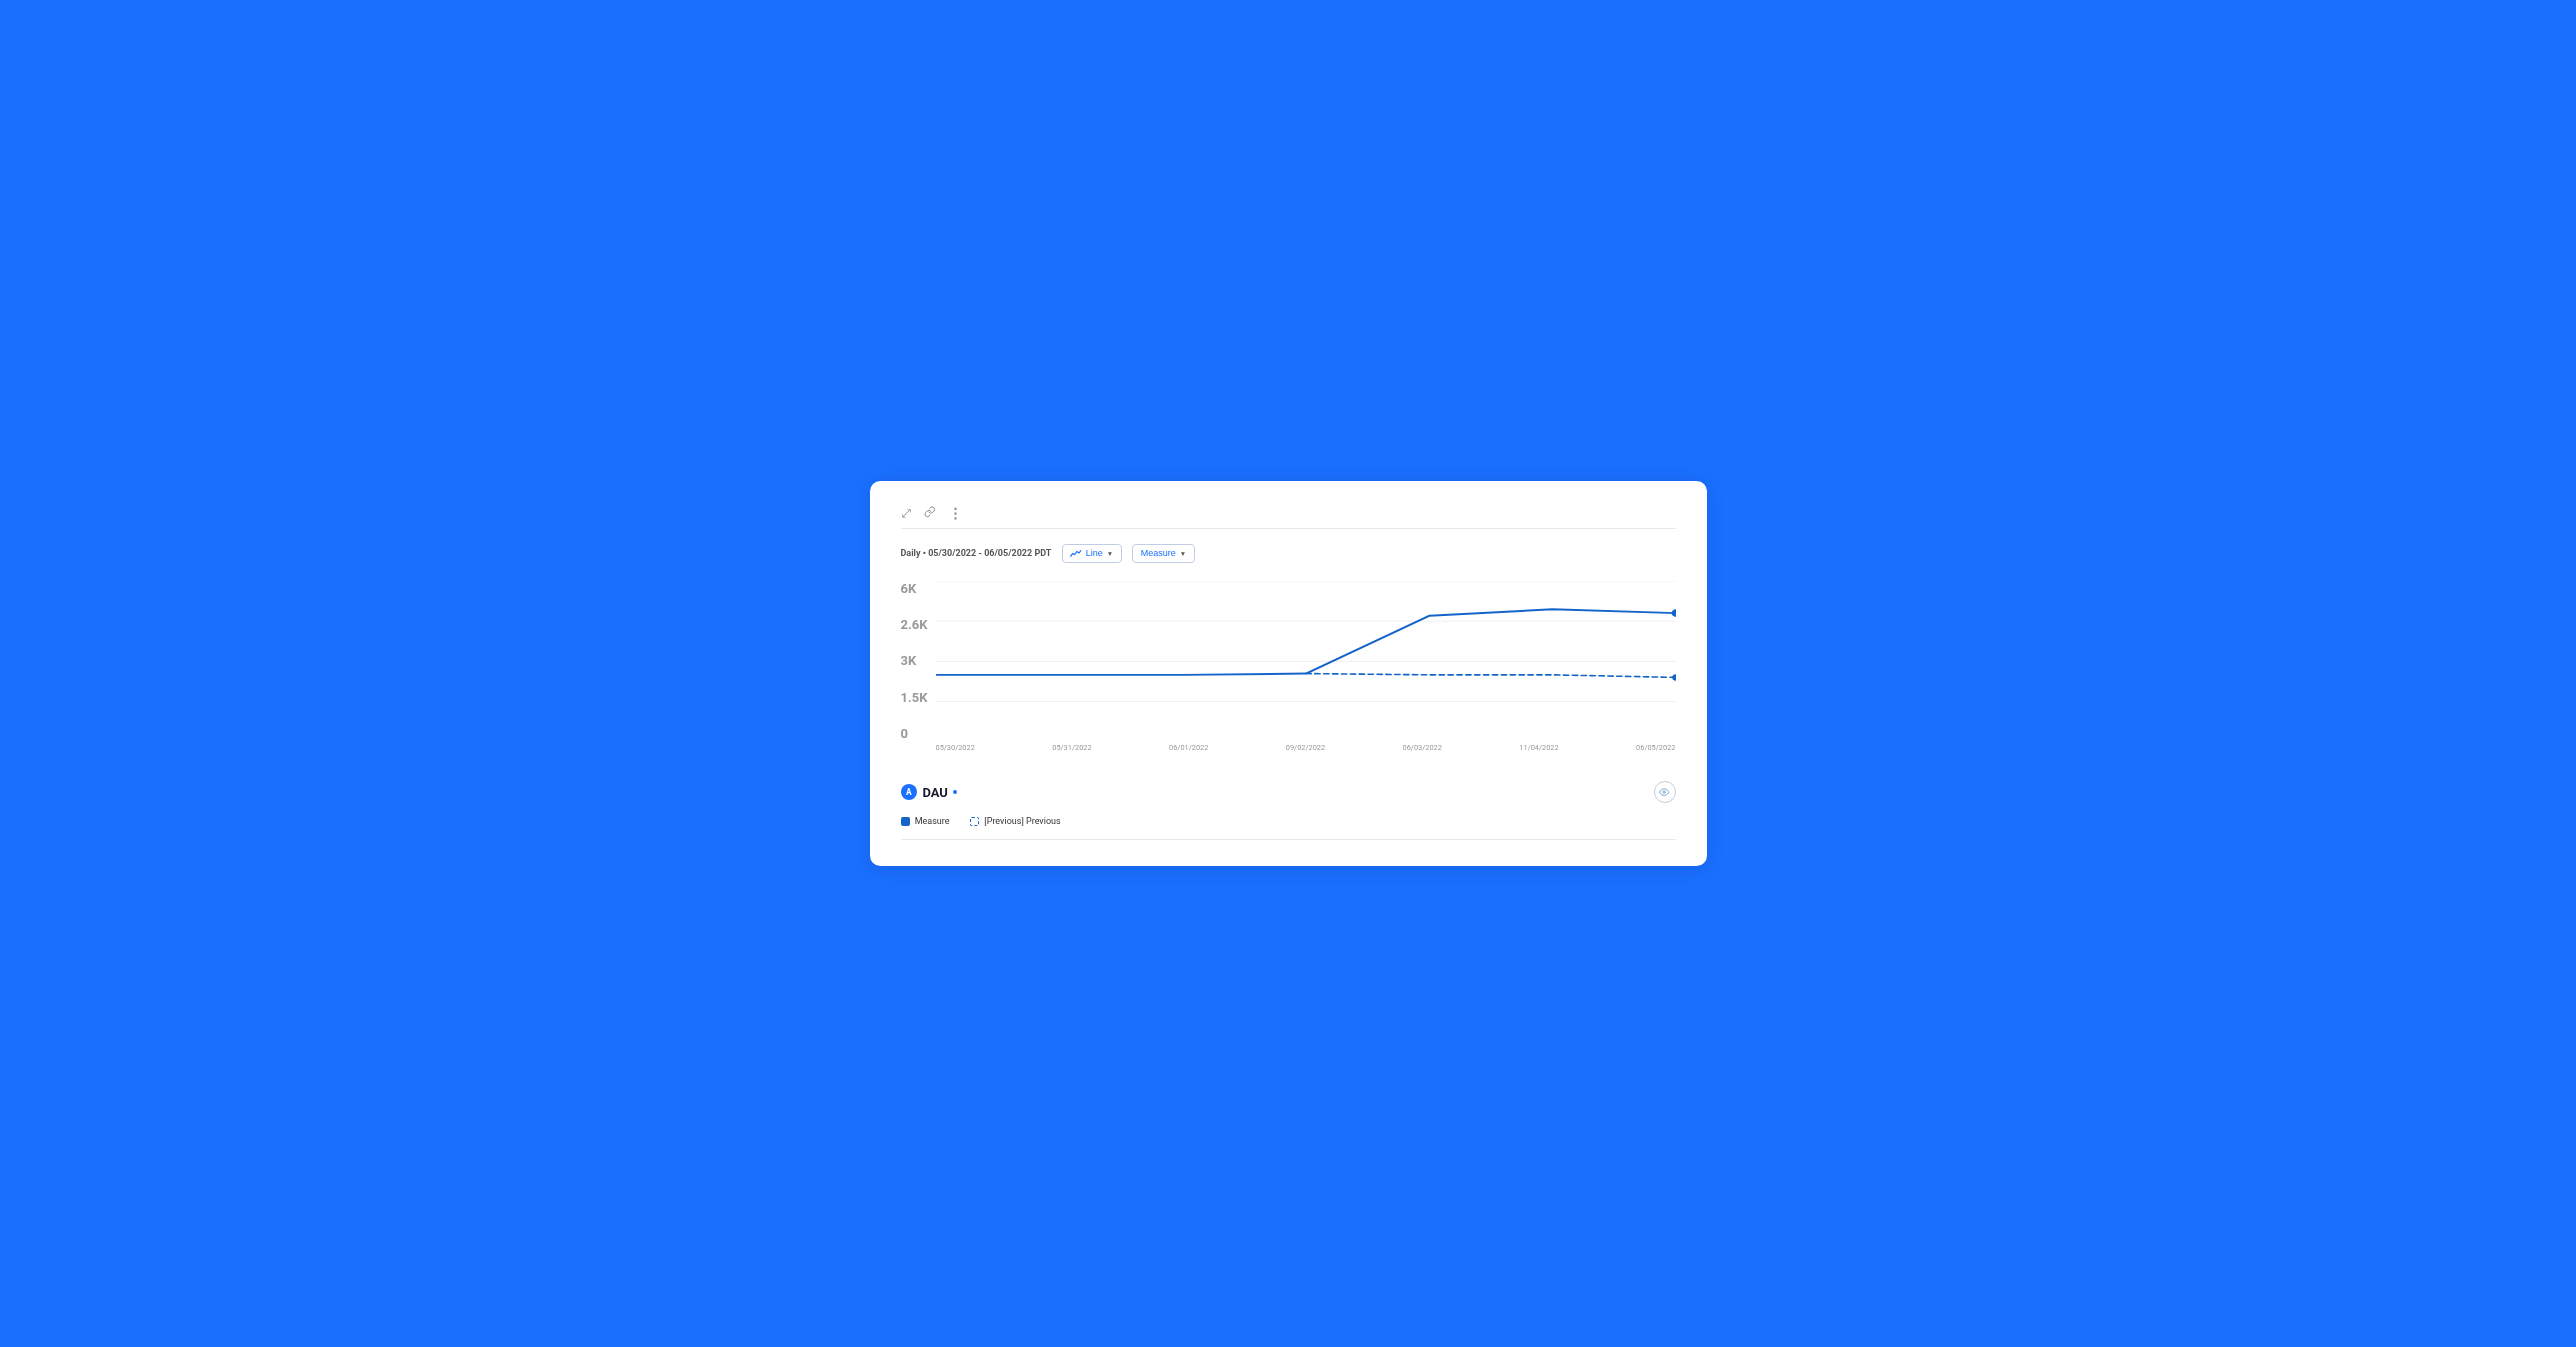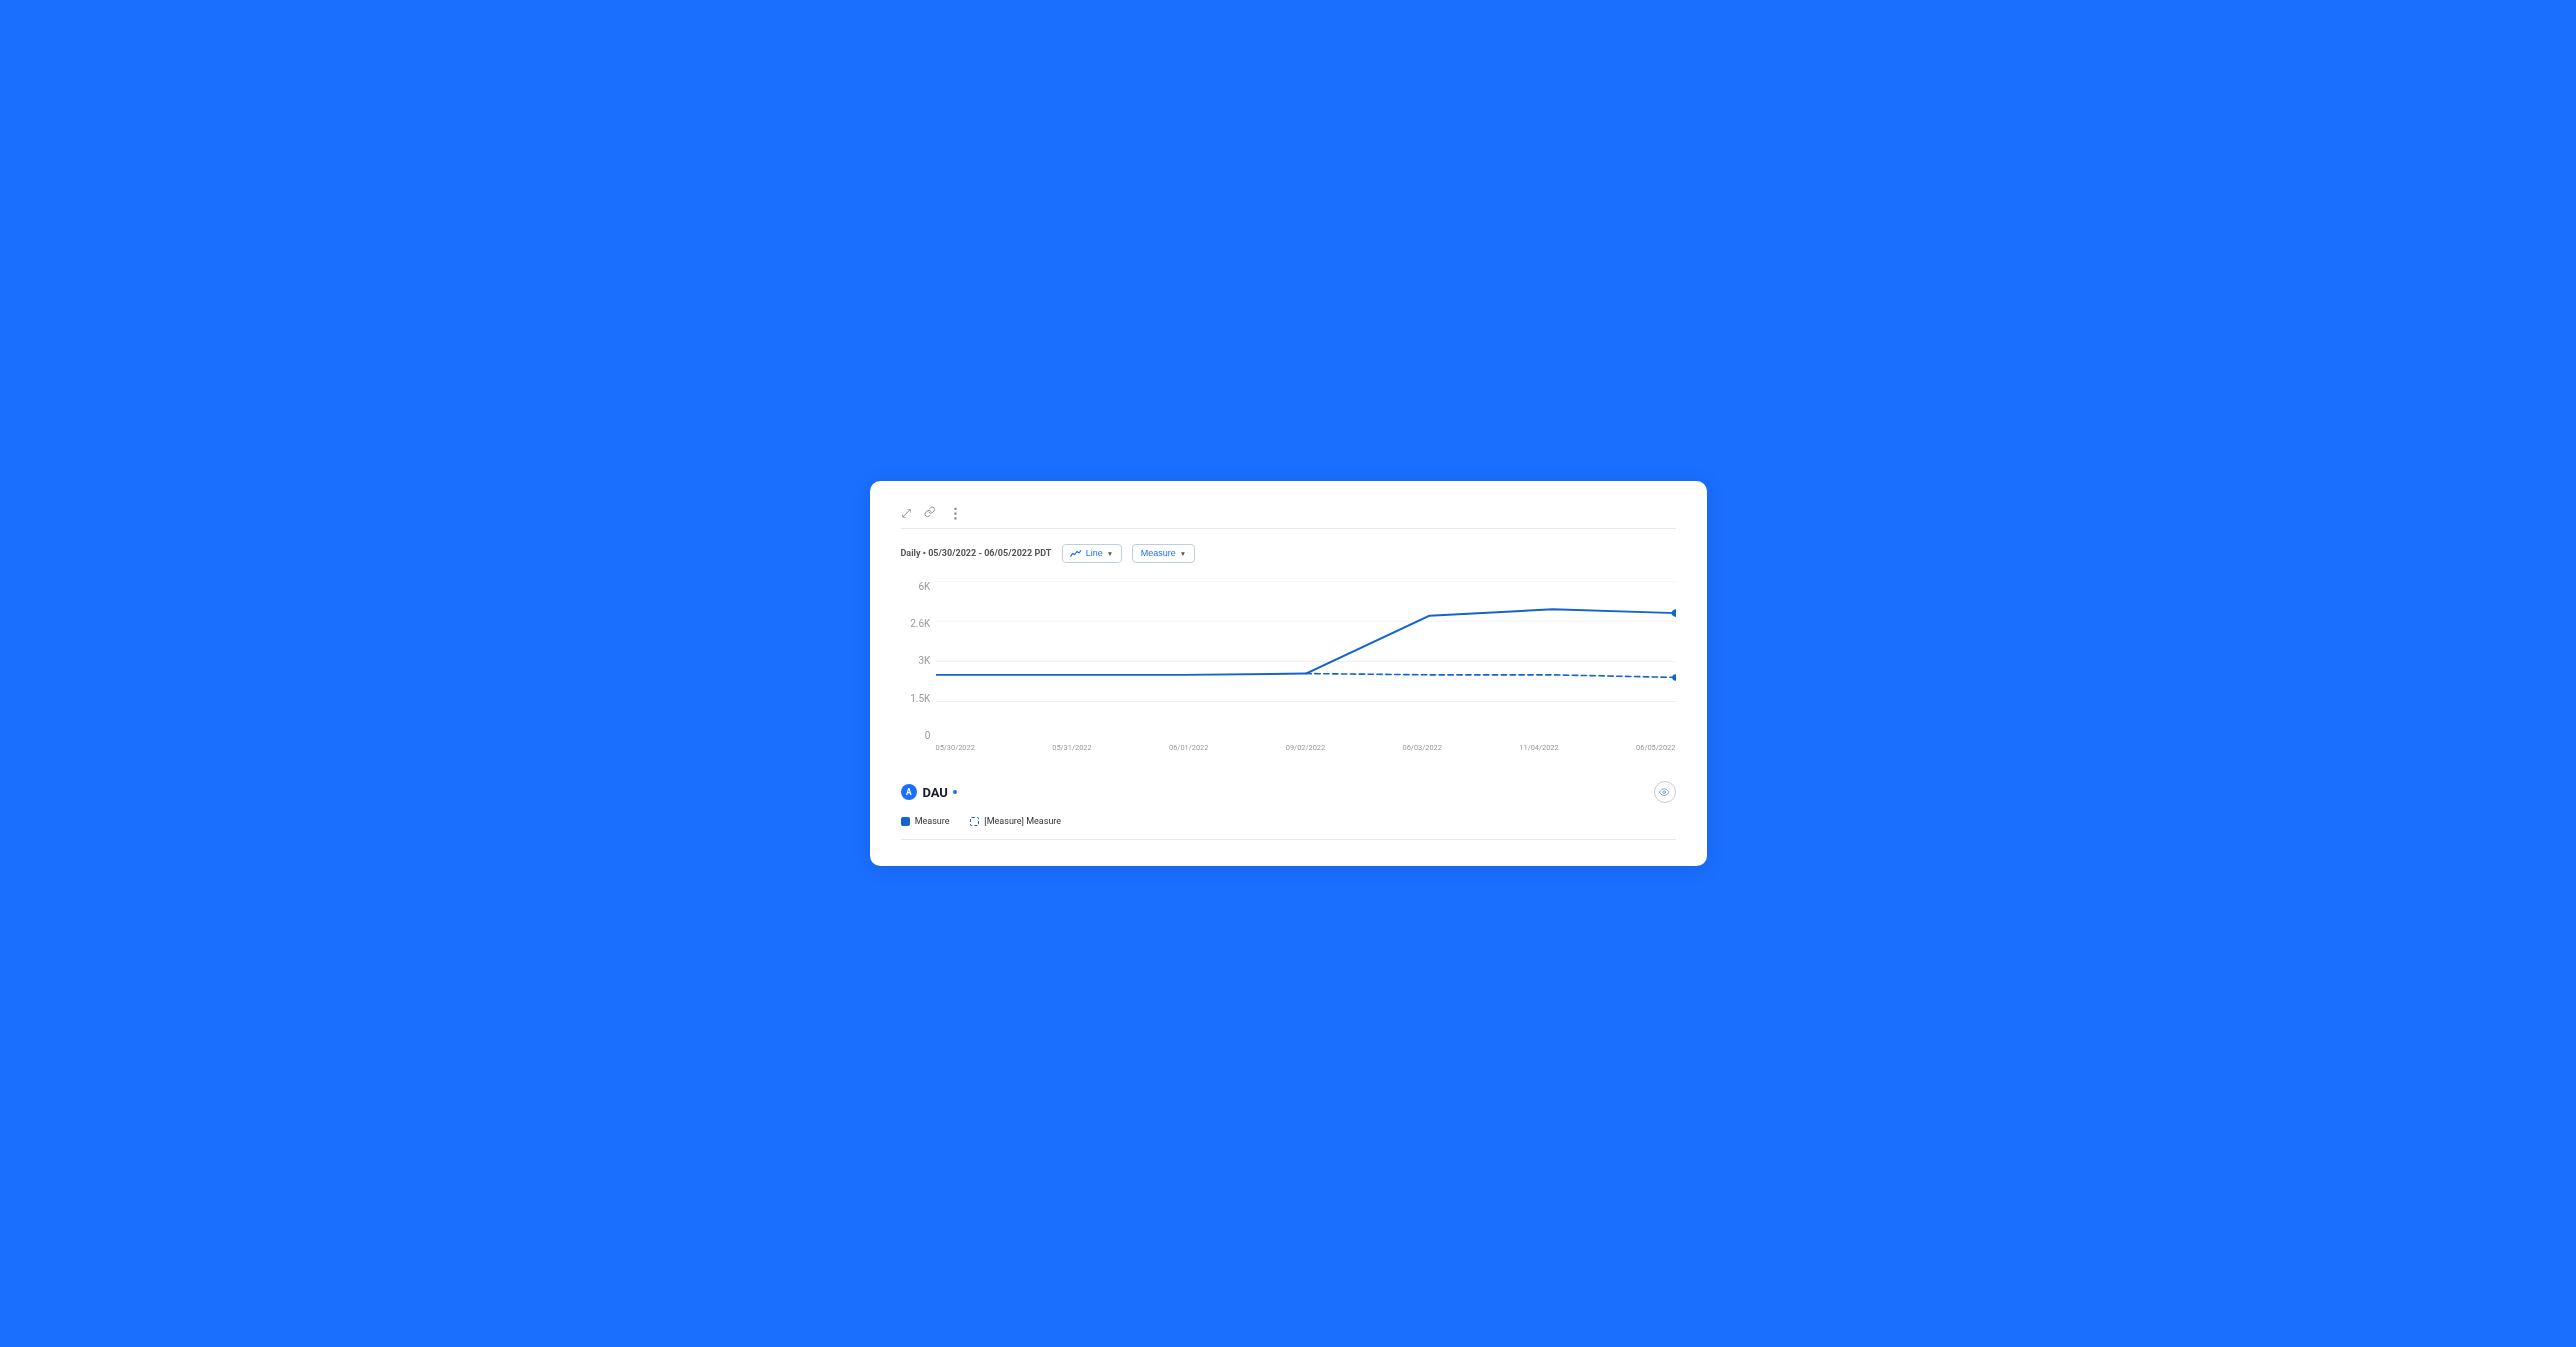--- a/index.html
+++ b/index.html
@@ -127,24 +127,24 @@
       position: absolute;
       left: 0;
       top: 0;
       bottom: 19.3px;
       width: 35px;
       display: flex;
       flex-direction: column-reverse;
       justify-content: space-between;
     }
     .y-label {
-      font-size: 10px;
+      font-size: 13px;
       color: #999;
-      text-align: right;
       padding-right: 5.2px;
+      font-weight: bold;
     }
     .chart-inner {
       position: absolute;
       left: 35px;
       right: 0;
       top: 0;
       bottom: 19.3px;
     }
     .x-axis {
       position: absolute;
@@ -323,20 +323,20 @@
       </button>
     </div>
 
     <div class="legend-items">
       <div class="legend-item">
         <span class="legend-swatch" style="background:#1564c9;"></span>
         <span>Measure</span>
       </div>
       <div class="legend-item">
         <span class="legend-swatch" style="background:none; border: 1.6px dashed #1564c9; display:inline-block; width:9px; height:9px; border-radius:1.9px;"></span>
-        <span>[Measure] Measure</span>
+        <span>[Previous] Previous</span>
       </div>
     </div>
 
     <hr class="bottom-divider">
   </div>
 </div>
 
 
 </body></html>

